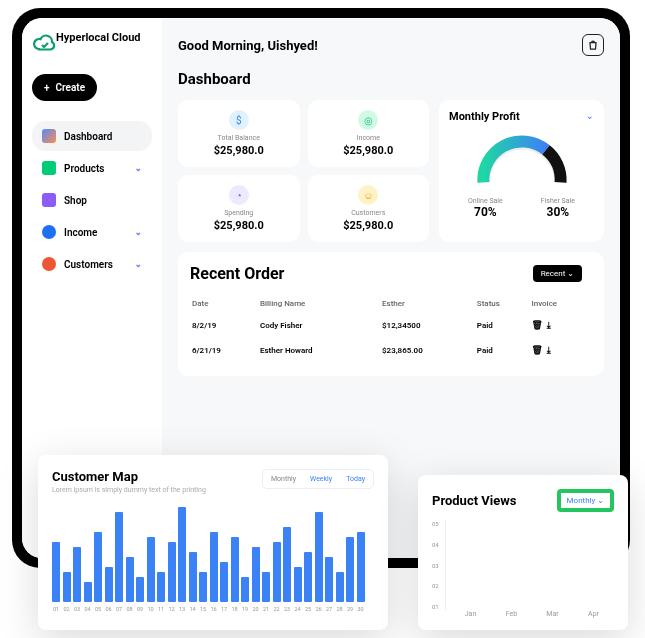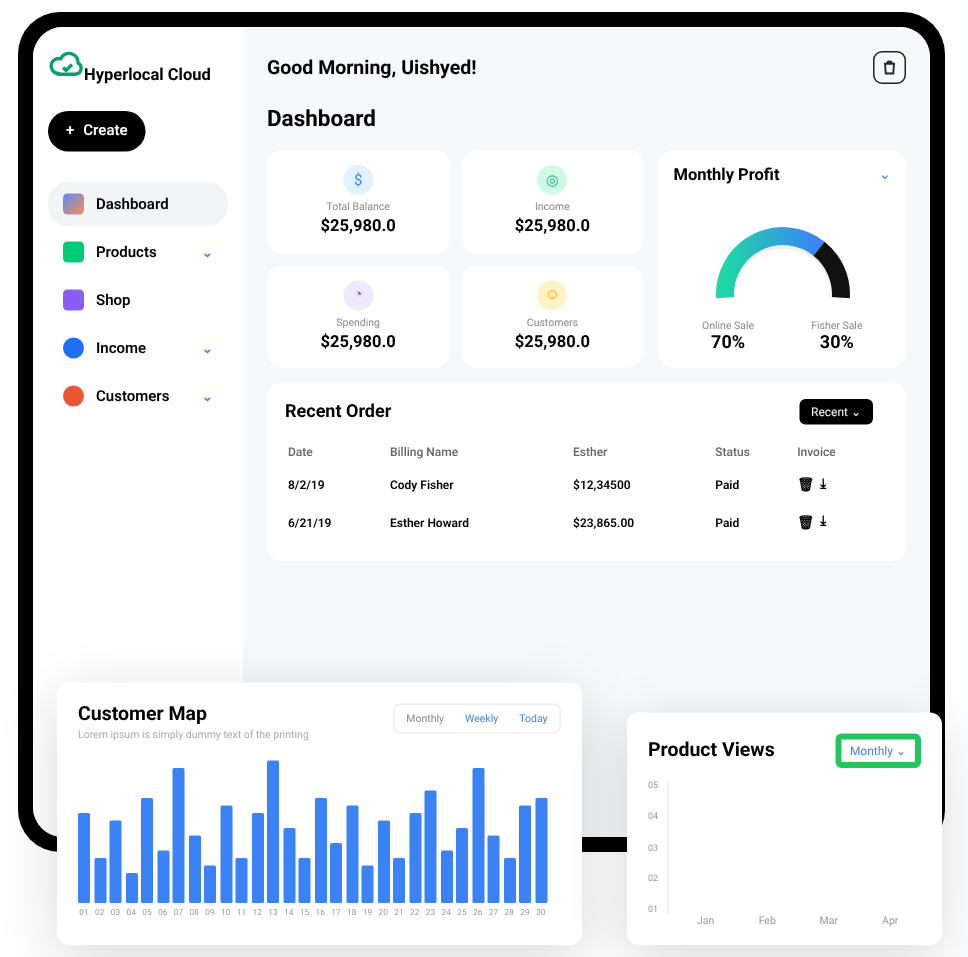--- a/index.html
+++ b/index.html
@@ -1,20 +1,20 @@
 <!DOCTYPE html>
 <html><head>
 <meta charset="utf-8">
 <style>
 *{box-sizing:border-box;margin:0;padding:0;font-family:-apple-system,BlinkMacSystemFont,'Segoe UI',Roboto,sans-serif}
 body{background:#fff;width:645px;height:638px;position:relative;overflow:hidden}
 .tablet{position:absolute;top:8px;left:12px;width:618px;height:560px;background:#000;border-radius:28px;padding:10px}
 .screen{width:100%;height:100%;background:#fff;border-radius:20px;display:flex;overflow:hidden}
 .sidebar{width:140px;background:#fff;padding:14px 10px;display:flex;flex-direction:column}
-.logo{display:flex;align-items:flex-end;gap:0;margin-bottom:18px}
+.logo{display:flex;align-items:flex-start;gap:0;margin-bottom:18px}
 .logo-icon{width:24px;height:24px}
 .logo-text{font-size:11px;font-weight:700;line-height:1.1}
 .create-btn{background:#000;color:#fff;border:none;border-radius:18px;padding:8px 12px;font-size:10px;font-weight:600;display:flex;align-items:center;gap:6px;cursor:pointer;margin-bottom:20px;width:fit-content}
 .nav{display:flex;flex-direction:column;gap:2px}
 .nav-item{display:flex;align-items:center;gap:8px;padding:8px 10px;border-radius:14px;font-size:10px;font-weight:600;cursor:pointer}
 .nav-item.active{background:#f3f4f6}
 .nav-icon{width:14px;height:14px;border-radius:3px;display:flex;align-items:center;justify-content:center;font-size:9px}
 .nav-icon.grid{background:linear-gradient(135deg,#4f8cff,#ff8c4f)}
 .nav-icon.green{background:#0c7}
 .nav-icon.purple{background:#8b5cf6}
@@ -33,31 +33,31 @@
 .cards-grid{display:grid;grid-template-columns:1fr 1fr;gap:8px;flex:1}
 .stat-card{background:#fff;border-radius:10px;padding:10px;text-align:center}
 .stat-icon{width:20px;height:20px;border-radius:50%;margin:0 auto 4px;display:flex;align-items:center;justify-content:center;font-size:10px}
 .stat-icon.b{background:#e0f2ff;color:#3b82f6}
 .stat-icon.g{background:#d1fae5;color:#10b981}
 .stat-icon.p{background:#ede9fe;color:#8b5cf6}
 .stat-icon.o{background:#fef3c7;color:#f59e0b}
 .stat-label{font-size:7px;color:#888;margin-bottom:2px}
 .stat-value{font-size:11px;font-weight:700}
 .profit-card{background:#fff;border-radius:10px;padding:10px;width:165px}
-.profit-head{display:flex;justify-content:space-between;align-items:flex-start;margin-bottom:24px}
+.profit-head{display:flex;justify-content:space-between;align-items:flex-start;margin-bottom:8px}
 .profit-title{font-size:11px;font-weight:700}
 .gauge{position:relative;width:110px;height:60px;margin:0 auto 6px}
 .gauge svg{width:100%;height:100%}
 .profit-split{display:flex;justify-content:space-around}
 .split-item{text-align:center}
 .split-label{font-size:7px;color:#888}
 .split-val{font-size:12px;font-weight:700}
 .orders-card{background:#fff;border-radius:10px;padding:12px}
 .orders-head{display:flex;justify-content:space-between;align-items:center;margin-bottom:10px}
-.orders-title{font-size:12px;font-weight:700}
+.orders-title{font-size:16px;font-weight:700}
 .recent-drop{background:#000;color:#fff;font-size:8px;padding:4px 8px;border-radius:4px;cursor:pointer;position:absolute;right:22px}
 .orders-table{width:100%;font-size:8px}
 .orders-table th{text-align:left;color:#666;font-weight:500;padding:4px 0}
 .orders-table td{padding:6px 0;font-weight:600}
 .tbl-icons{display:flex;gap:4px;font-size:9px}
 .float-card{position:absolute;background:#fff;border-radius:8px;box-shadow:0 10px 40px rgba(0,0,0,.15);padding:14px}
 .cust-map{left:38px;top:455px;width:350px;height:175px}
 .cm-head{display:flex;justify-content:space-between;align-items:flex-start;margin-bottom:8px}
 .cm-title{font-size:13px;font-weight:700}
 .cm-sub{font-size:7px;color:#aaa;margin-top:2px}

